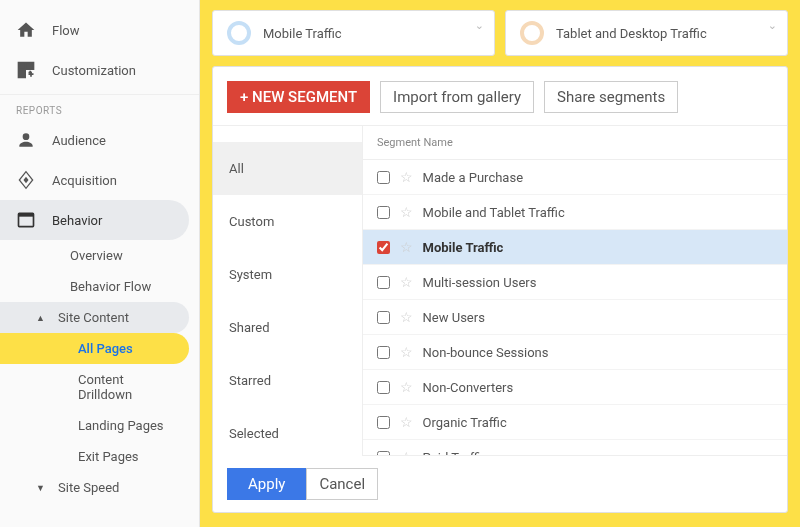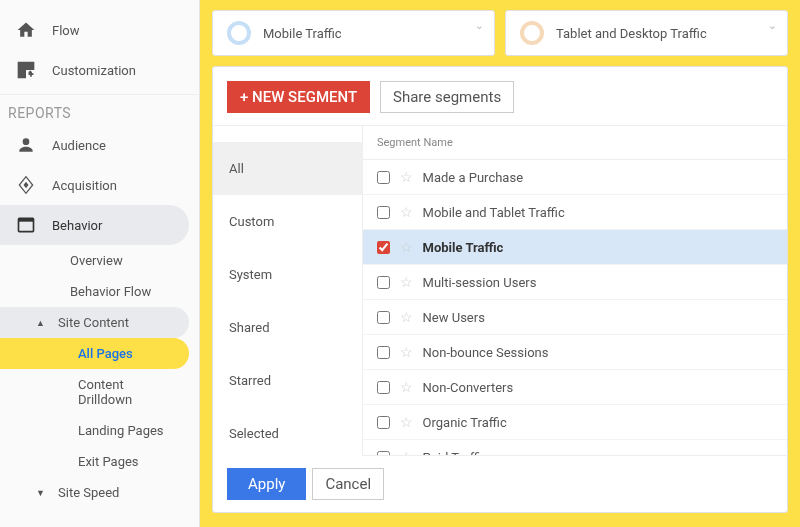--- a/index.html
+++ b/index.html
@@ -6,21 +6,21 @@
 body{width:800px;height:527px;overflow:hidden;background:#fff}
 .app{display:flex;height:527px}
 
 
 .sidebar{width:200px;background:#fafafa;border-right:1px solid #e5e5e5;padding-top:10px;overflow-y:auto}
 .nav-item{display:flex;align-items:center;padding:10px 16px;cursor:pointer}
 .nav-item .icon{width:20px;height:20px;margin-right:16px;fill:#555;flex-shrink:0}
 .nav-item.active{background:#e8eaed;border-radius:0 20px 20px 0;margin-right:10px}
 .nav-item.active .icon{fill:#333}
 .nav-item.active .label{font-weight:400;color:#333}
-.reports-header{padding:10px 8px 4px;font-size:14px;color:#999;letter-spacing:.5px;border-top:1px solid #eee;margin-top:4px}
+.reports-header{padding:10px 16px 4px;font-size:10px;color:#999;letter-spacing:.5px;border-top:1px solid #eee;margin-top:4px}
 .sub-items{padding-left:0}
 .sub-item{padding:8px 16px 8px 70px;cursor:pointer;position:relative}
 .sub-group{padding:8px 16px 8px 36px;display:flex;align-items:center;cursor:pointer;border-radius:0 20px 20px 0;margin-right:10px}
 .sub-group .caret{width:10px;margin-right:12px;font-size:9px}
 .sub-group.active{background:#e8eaed}
 .sub-sub-item{padding:8px 16px 8px 78px;cursor:pointer;border-radius:0 20px 20px 0;margin-right:10px}
 .sub-sub-item.active{background:#fde047;color:#1a73e8;font-weight:500}
 
 
 .main{flex:1;background:#fde047;padding:10px 12px 0;overflow:hidden;display:flex;flex-direction:column}
@@ -40,21 +40,21 @@
 .filter-item{padding:19px 16px;cursor:pointer}
 .filter-item.active{background:#f0f0f0}
 .segment-list{flex:1;overflow-y:auto;border-bottom:1px solid #eee}
 .list-header{padding:10px 14px;font-size:11px;color:#888;border-bottom:1px solid #eee;font-weight:400}
 .list-row{display:flex;align-items:center;padding:9px 14px;border-bottom:1px solid #f3f3f3;gap:10px}
 .list-row.selected{background:#d7e7f7}
 .list-row.selected .row-label{font-weight:700;color:#333}
 .list-row input[type=checkbox]{margin:0;accent-color:#db4437}
 .star{color:#ccc;font-size:14px}
 .row-label{flex:1}
-.segment-footer{padding:12px 14px;display:flex;gap:6px}
+.segment-footer{padding:12px 14px;display:flex;gap:0}
 .btn-apply{background:#3b78e7;color:#fff;border-color:#3b78e7;padding:6px 20px}
 
 svg{display:block}
 </style>
 </head>
 <body>
 
 <div class="app">
 
   <div class="sidebar">
@@ -124,20 +124,21 @@
       <div class="segment-card">
         <div class="donut" style="border-color:#f6d9b8"></div>
         <span>Tablet and Desktop Traffic</span>
         <span class="chev">⌄</span>
       </div>
     </div>
 
     <div class="segment-panel">
       <div class="segment-toolbar">
         <button class="btn btn-primary">+ NEW SEGMENT</button>
+        <button class="btn">Import from gallery</button>
         <button class="btn">Share segments</button>
       </div>
       <div class="segment-body">
         <div class="segment-filters">
           <div id="filter-list">
               <div class="filter-item active">All</div>
               <div class="filter-item">Custom</div>
               <div class="filter-item">System</div>
               <div class="filter-item">Shared</div>
               <div class="filter-item">Starred</div>

